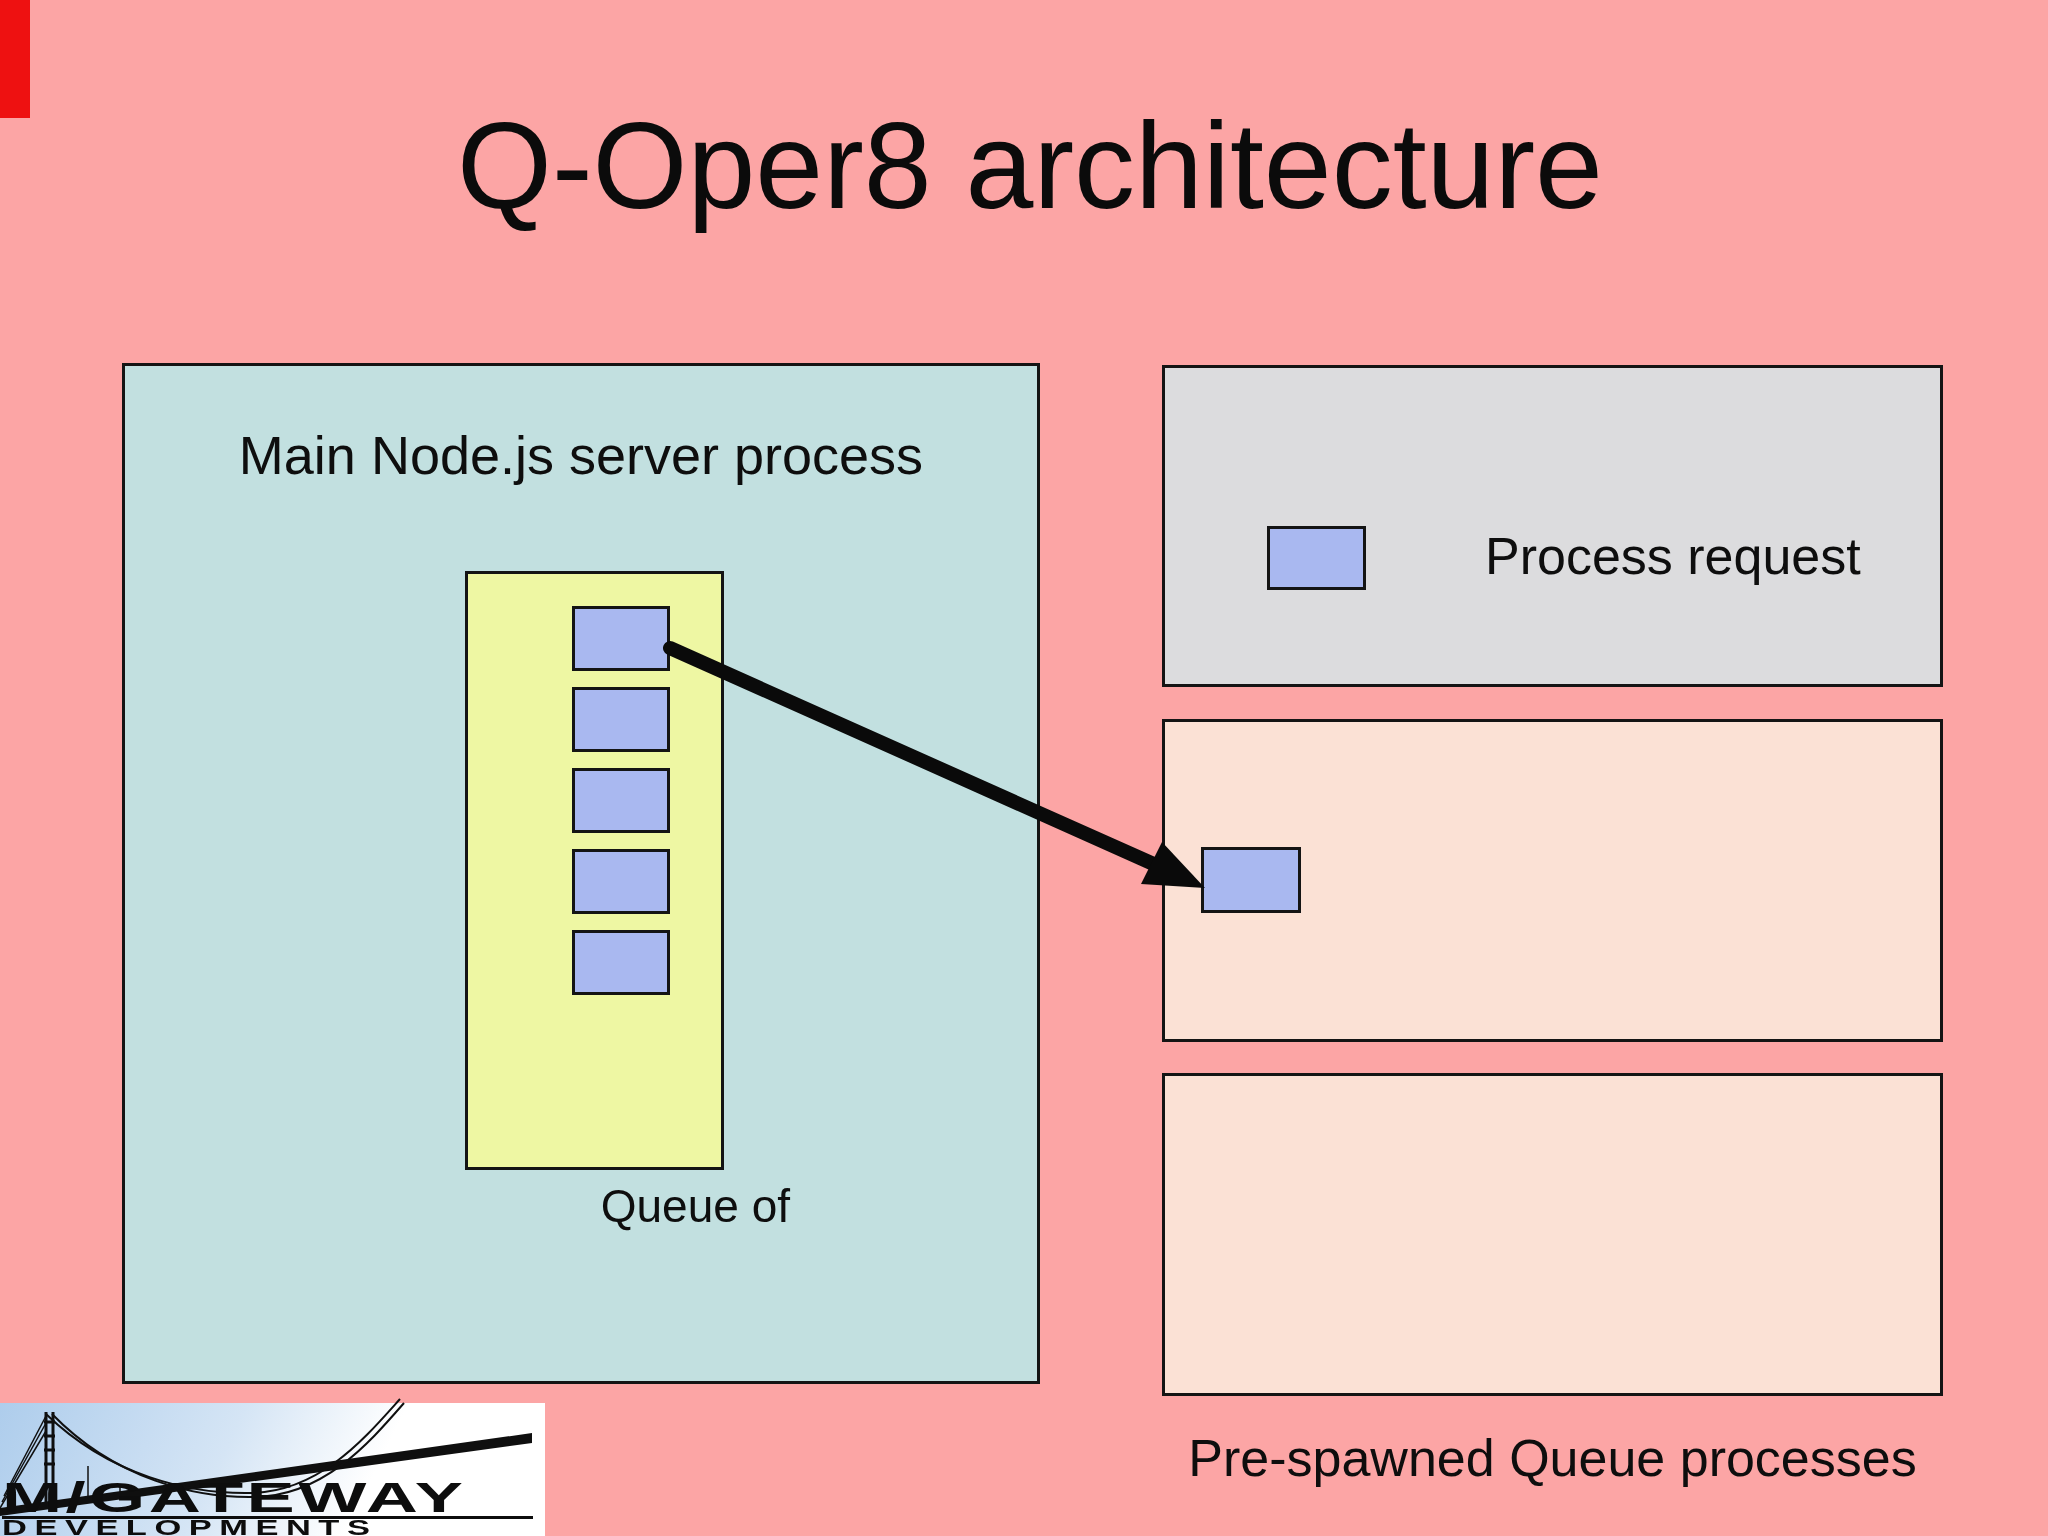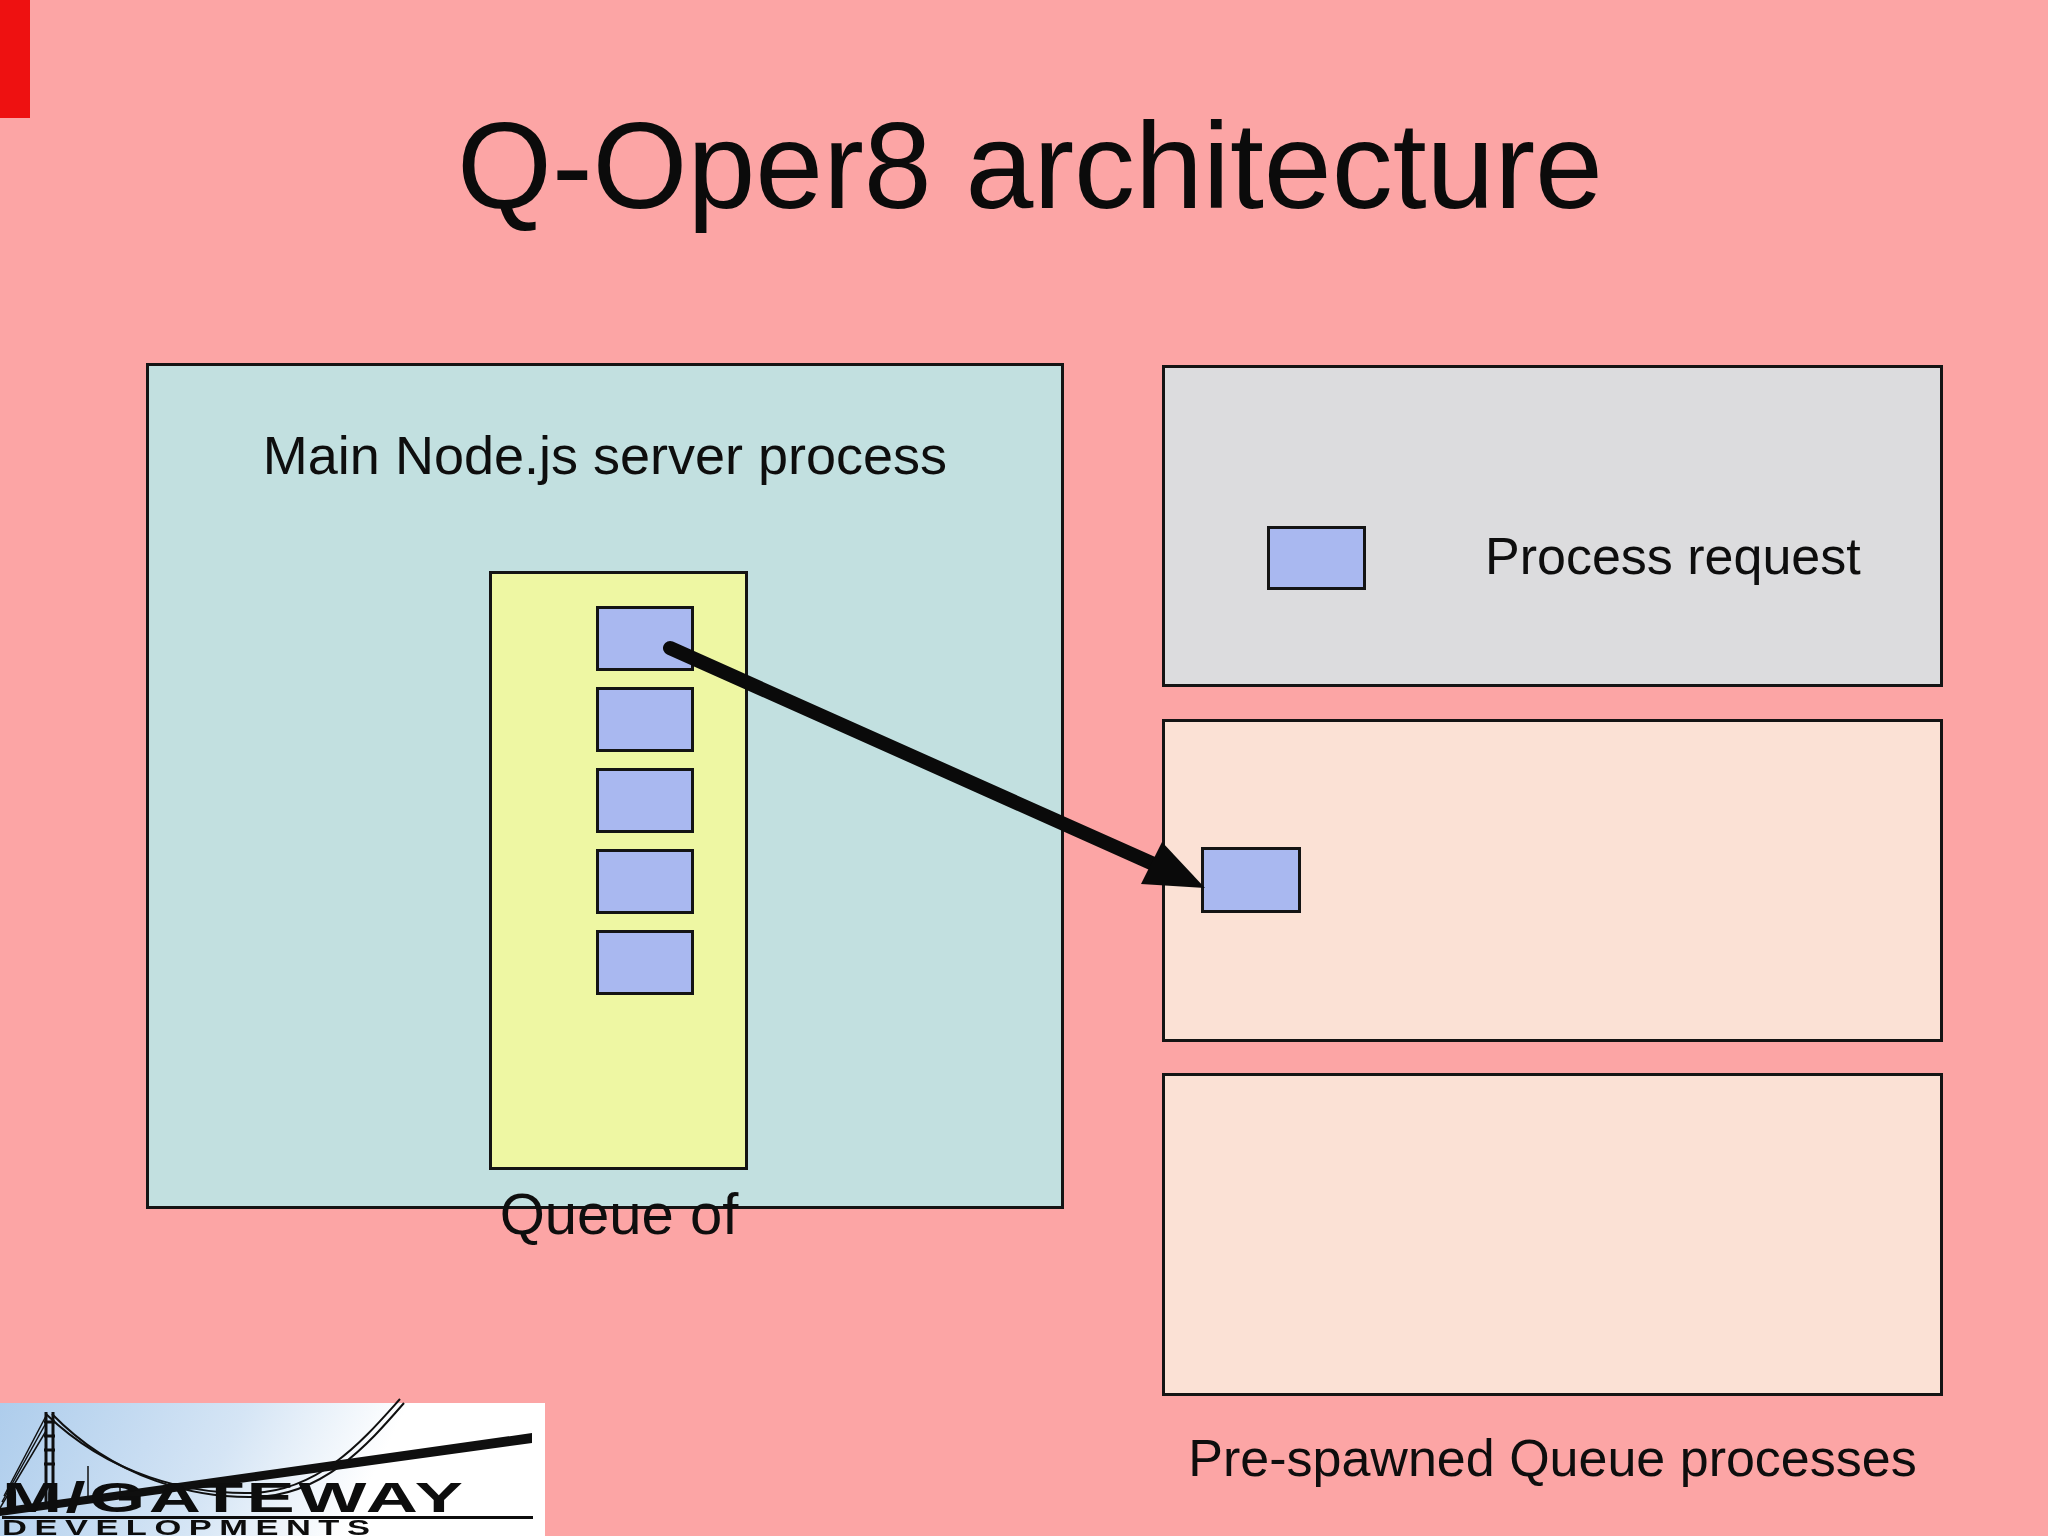--- a/index.html
+++ b/index.html
@@ -9,42 +9,42 @@
   }
   
   .progress-marker{position:absolute;left:0;top:0;width:30px;height:118px;background:var(--marker-red,#ee1111);}
   
   .slide-title{
     position:absolute;left:0;top:96px;width:2060px;margin:0;
     font-size:122px;font-weight:400;text-align:center;letter-spacing:0px;color:#0b0b0b;
   }
   
   .main-box{
-    position:absolute;left:122px;top:363px;width:918px;height:846px;
-    background:var(--teal,#c2e0e0);border:3px solid #141414;box-sizing:border-box;margin-left:24px;
+    position:absolute;left:122px;top:363px;width:918px;height:1021px;
+    background:var(--teal,#c2e0e0);border:3px solid #141414;box-sizing:border-box;
   }
   .main-box-label{
     position:absolute;left:0px;top:58px;width:912px;text-align:center;
     font-size:54px;line-height:1.15;
   }
   
   .queue-box{
     position:absolute;left:340px;top:205px;width:259px;height:599px;
     background:var(--yellow,#eef7a3);border:3px solid #141414;box-sizing:border-box;
   }
   .queue-items{
     position:absolute;left:104px;top:32px;display:flex;flex-direction:column;gap:16px;
   }
   .queue-item{
     width:98px;height:65px;box-sizing:border-box;
     background:var(--periwinkle,#a9b8f0);border:3px solid #141414;
   }
   .queue-label{
-    position:absolute;left:275px;top:814px;width:390px;text-align:center;
-    font-size:58px;line-height:1.16;
+    position:absolute;left:275px;top:814px;width:390px;text-align:right;
+    font-size:46px;line-height:1.16;
   }
   
   .legend-box{
     position:absolute;left:1162px;top:365px;width:781px;height:322px;
     background:var(--gray,#dcdcde);border:3px solid #141414;box-sizing:border-box;padding-left:16px;
   }
   .legend-swatch{
     position:absolute;left:102px;top:158px;width:99px;height:64px;box-sizing:border-box;
     background:var(--periwinkle,#a9b8f0);border:3px solid #141414;
   }

